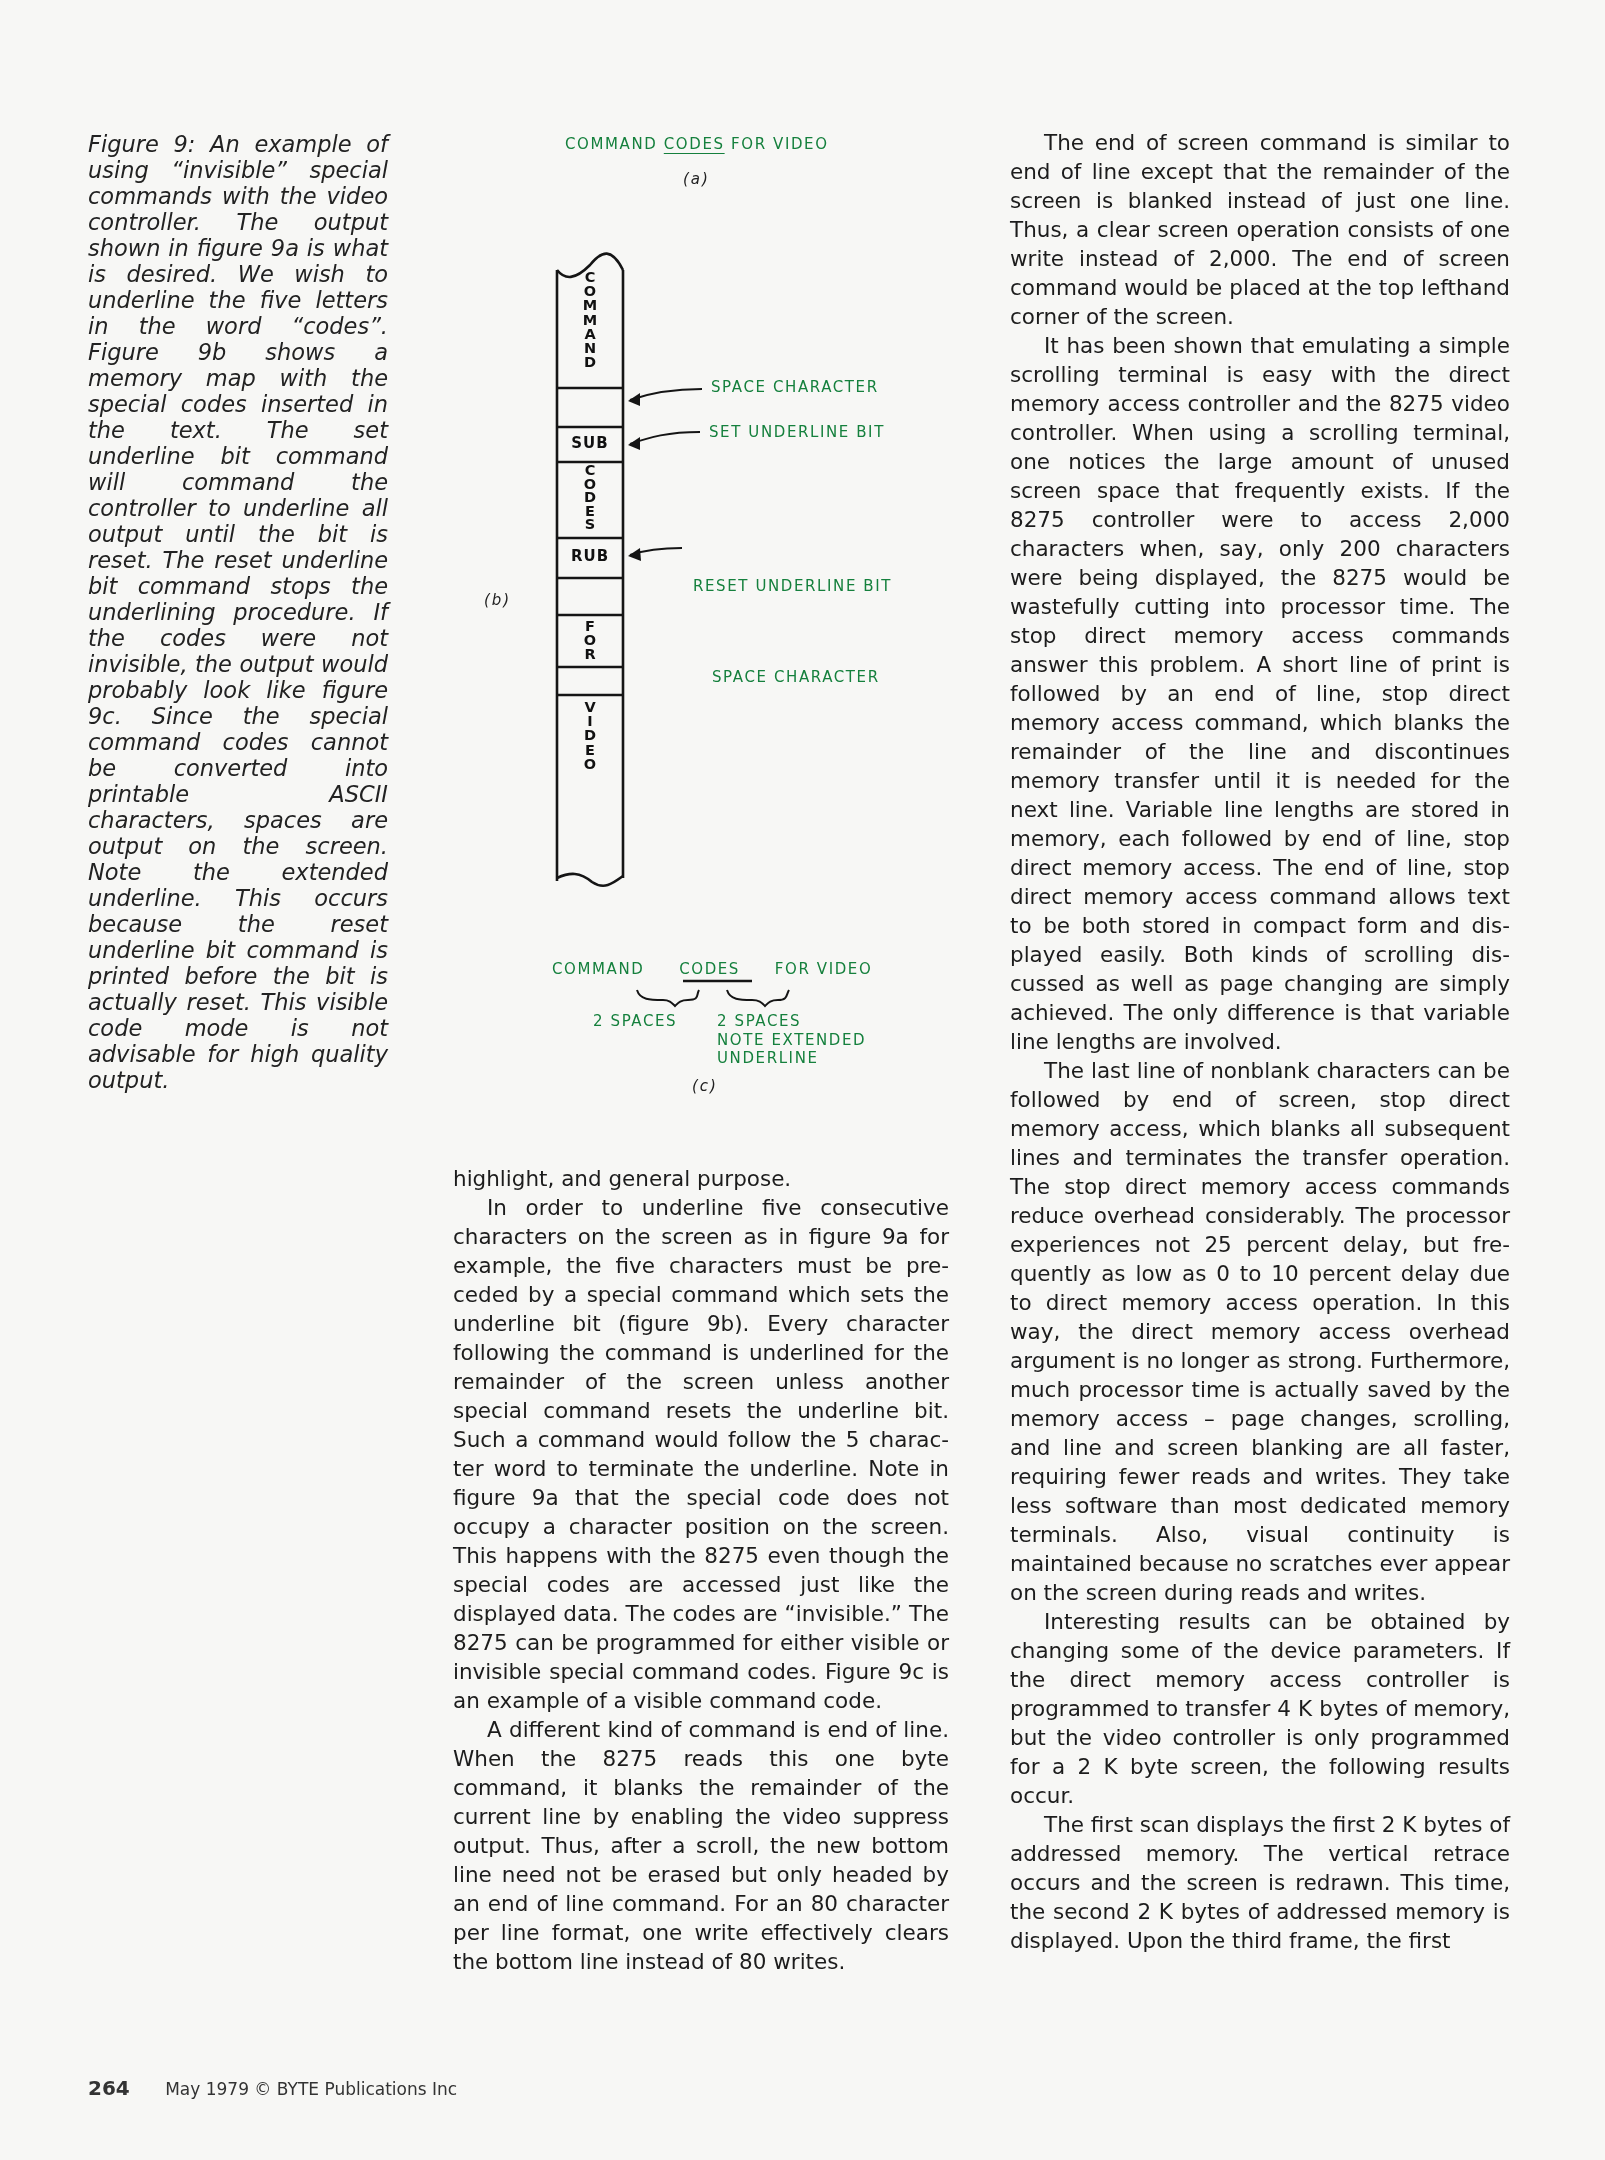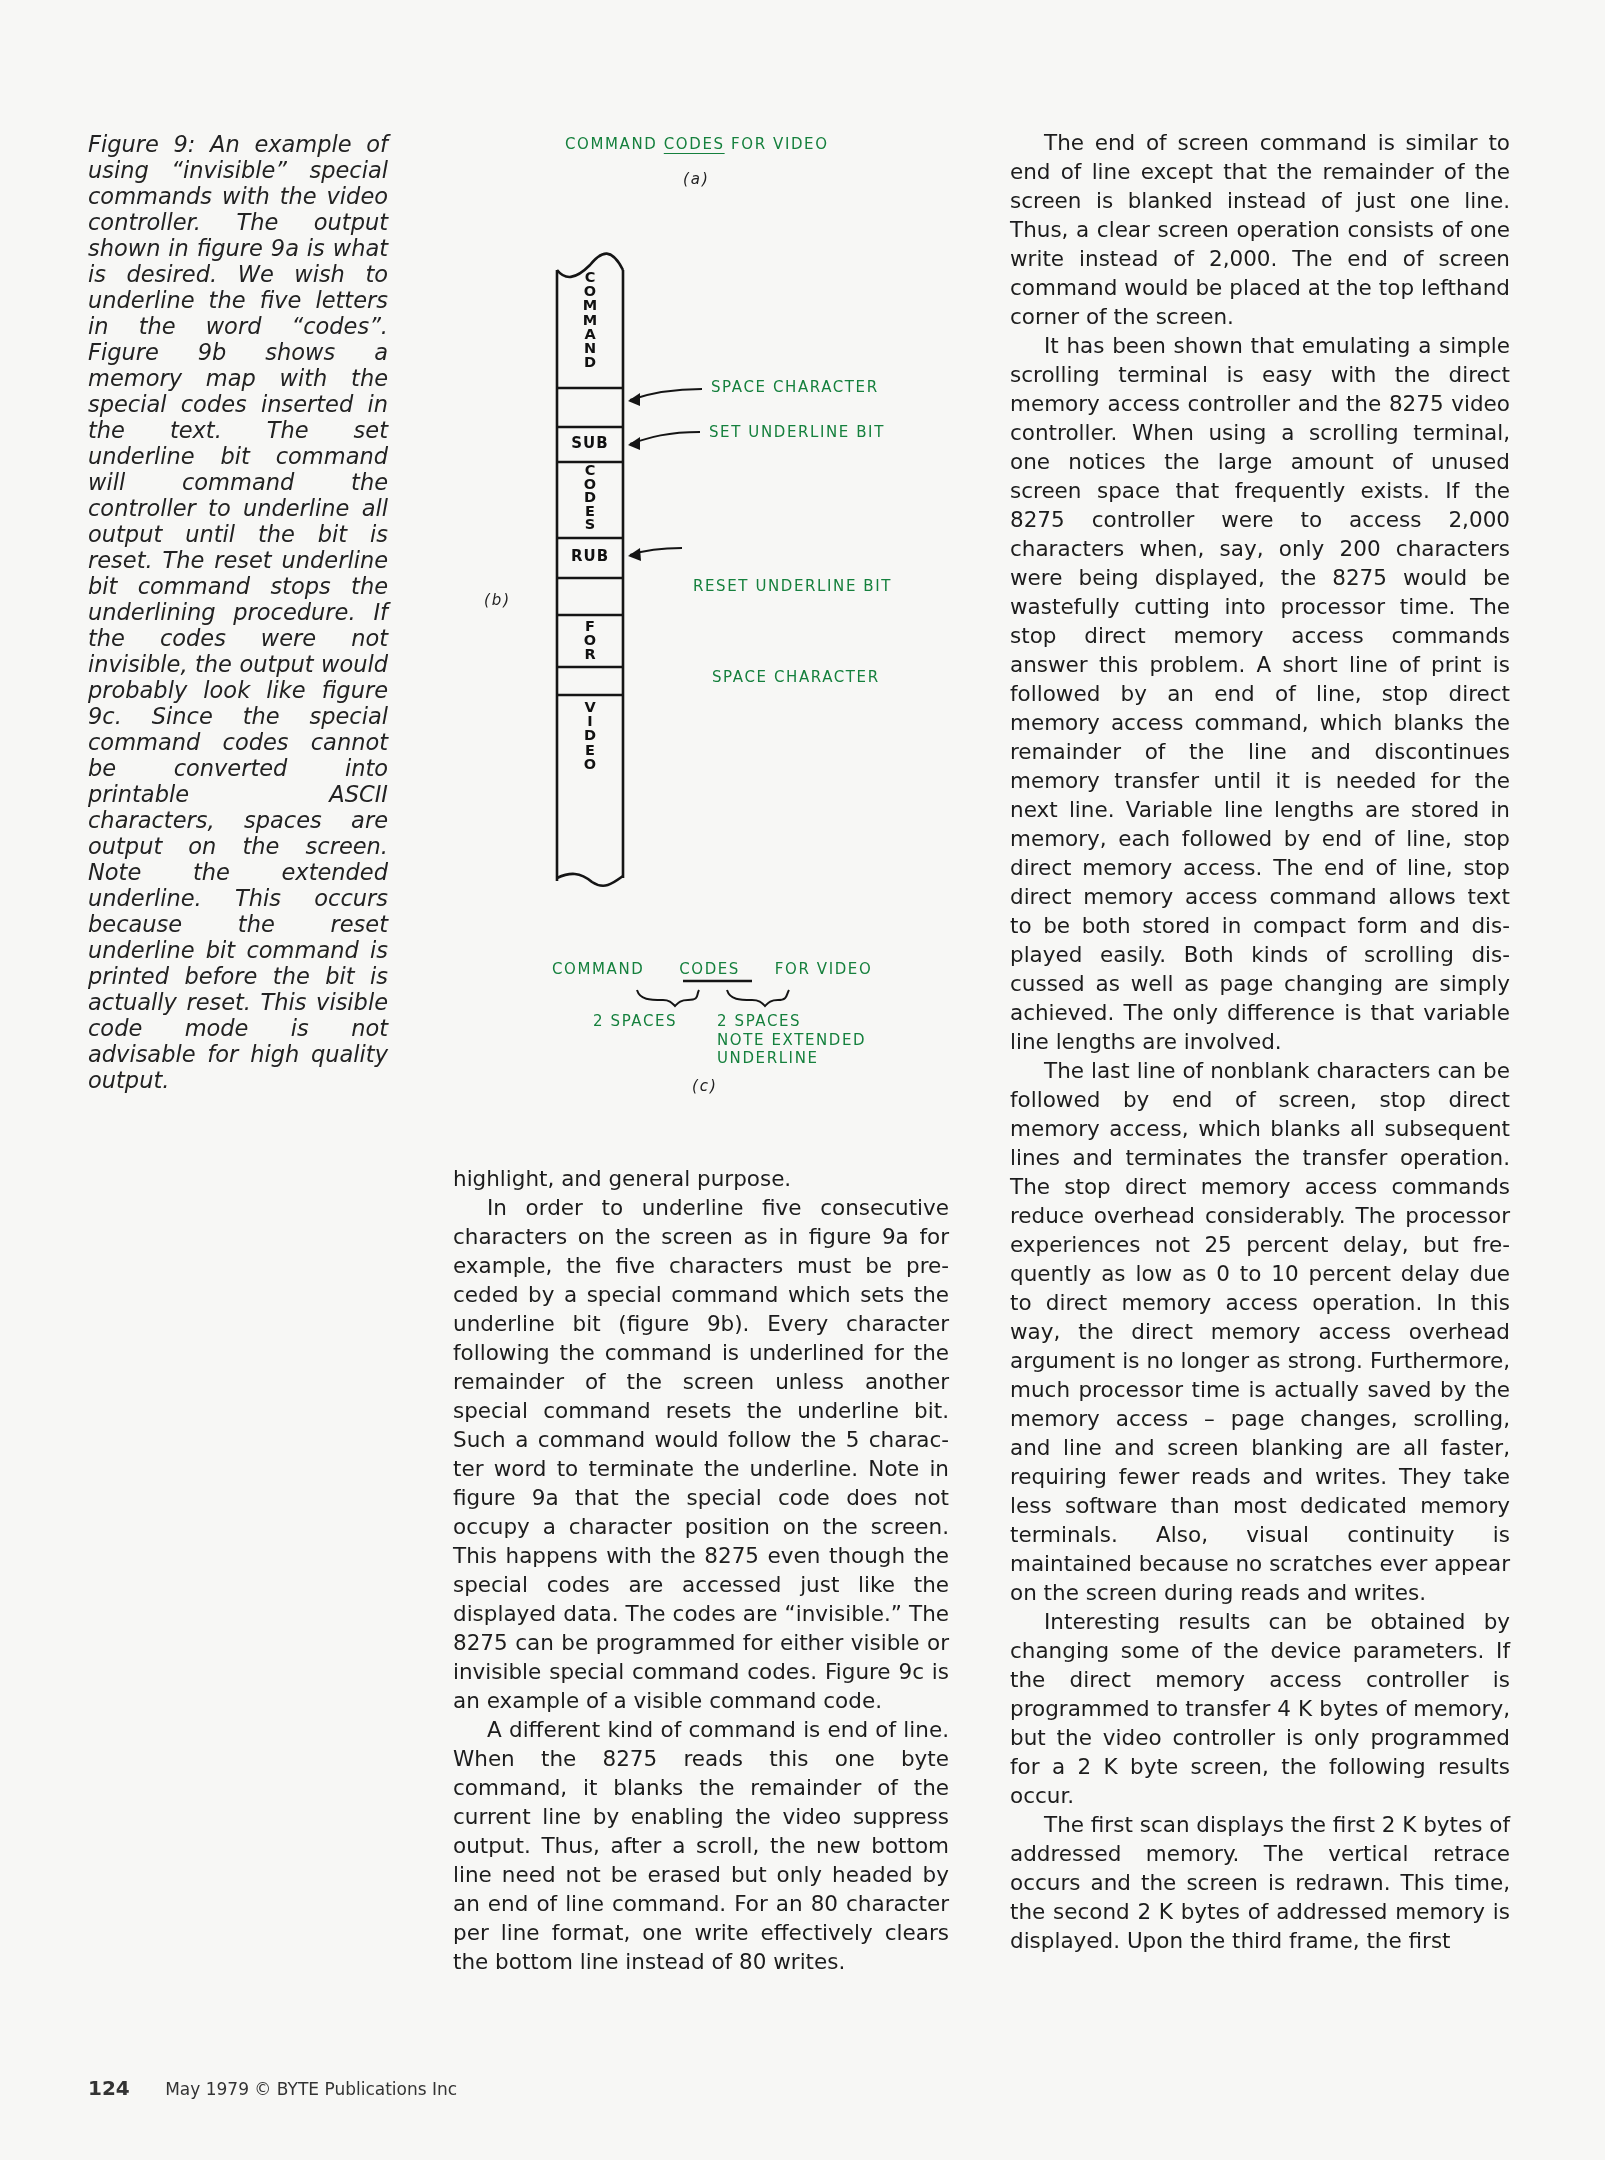--- a/index.html
+++ b/index.html
@@ -146,15 +146,15 @@
 
 <div class="col body-text right">
   <p class="indent">The end of screen command is similar to end of line except that the remainder of the screen is blanked instead of just one line. Thus, a clear screen operation consists of one write instead of 2,000. The end of screen command would be placed at the top lefthand corner of the screen.</p>
   <p class="indent">It has been shown that emulating a simple scrolling terminal is easy with the direct memory access controller and the 8275 video controller. When using a scrolling terminal, one notices the large amount of unused screen space that frequently exists. If the 8275 controller were to access 2,000 characters when, say, only 200 characters were being displayed, the 8275 would be wastefully cutting into processor time. The stop direct memory access commands answer this problem. A short line of print is followed by an end of line, stop direct memory access command, which blanks the remainder of the line and discontinues memory transfer until it is needed for the next line. Variable line lengths are stored in memory, each followed by end of line, stop direct memory access. The end of line, stop direct memory access command allows text to be both stored in compact form and dis­played easily. Both kinds of scrolling dis­cussed as well as page changing are simply achieved. The only difference is that variable line lengths are involved.</p>
   <p class="indent">The last line of nonblank characters can be followed by end of screen, stop direct memory access, which blanks all subsequent lines and terminates the transfer operation. The stop direct memory access commands reduce overhead considerably. The processor experiences not 25 percent delay, but fre­quently as low as 0 to 10 percent delay due to direct memory access operation. In this way, the direct memory access overhead argument is no longer as strong. Further­more, much processor time is actually saved by the memory access – page changes, scrol­ling, and line and screen blanking are all faster, requiring fewer reads and writes. They take less software than most dedicated memory terminals. Also, visual continuity is maintained because no scratches ever appear on the screen during reads and writes.</p>
   <p class="indent">Interesting results can be obtained by changing some of the device parameters. If the direct memory access controller is programmed to transfer 4 K bytes of mem­ory, but the video controller is only pro­grammed for a 2 K byte screen, the following results occur.</p>
   <p class="indent">The first scan displays the first 2 K bytes of addressed memory. The vertical retrace occurs and the screen is redrawn. This time, the second 2 K bytes of addressed memory is displayed. Upon the third frame, the first</p>
 </div>
 
 <div class="col footer">
-  <span class="pg">124</span>
+  <span class="pg">264</span>
   <span>May 1979 © BYTE Publications Inc</span>
 </div>
 
 </body></html>

